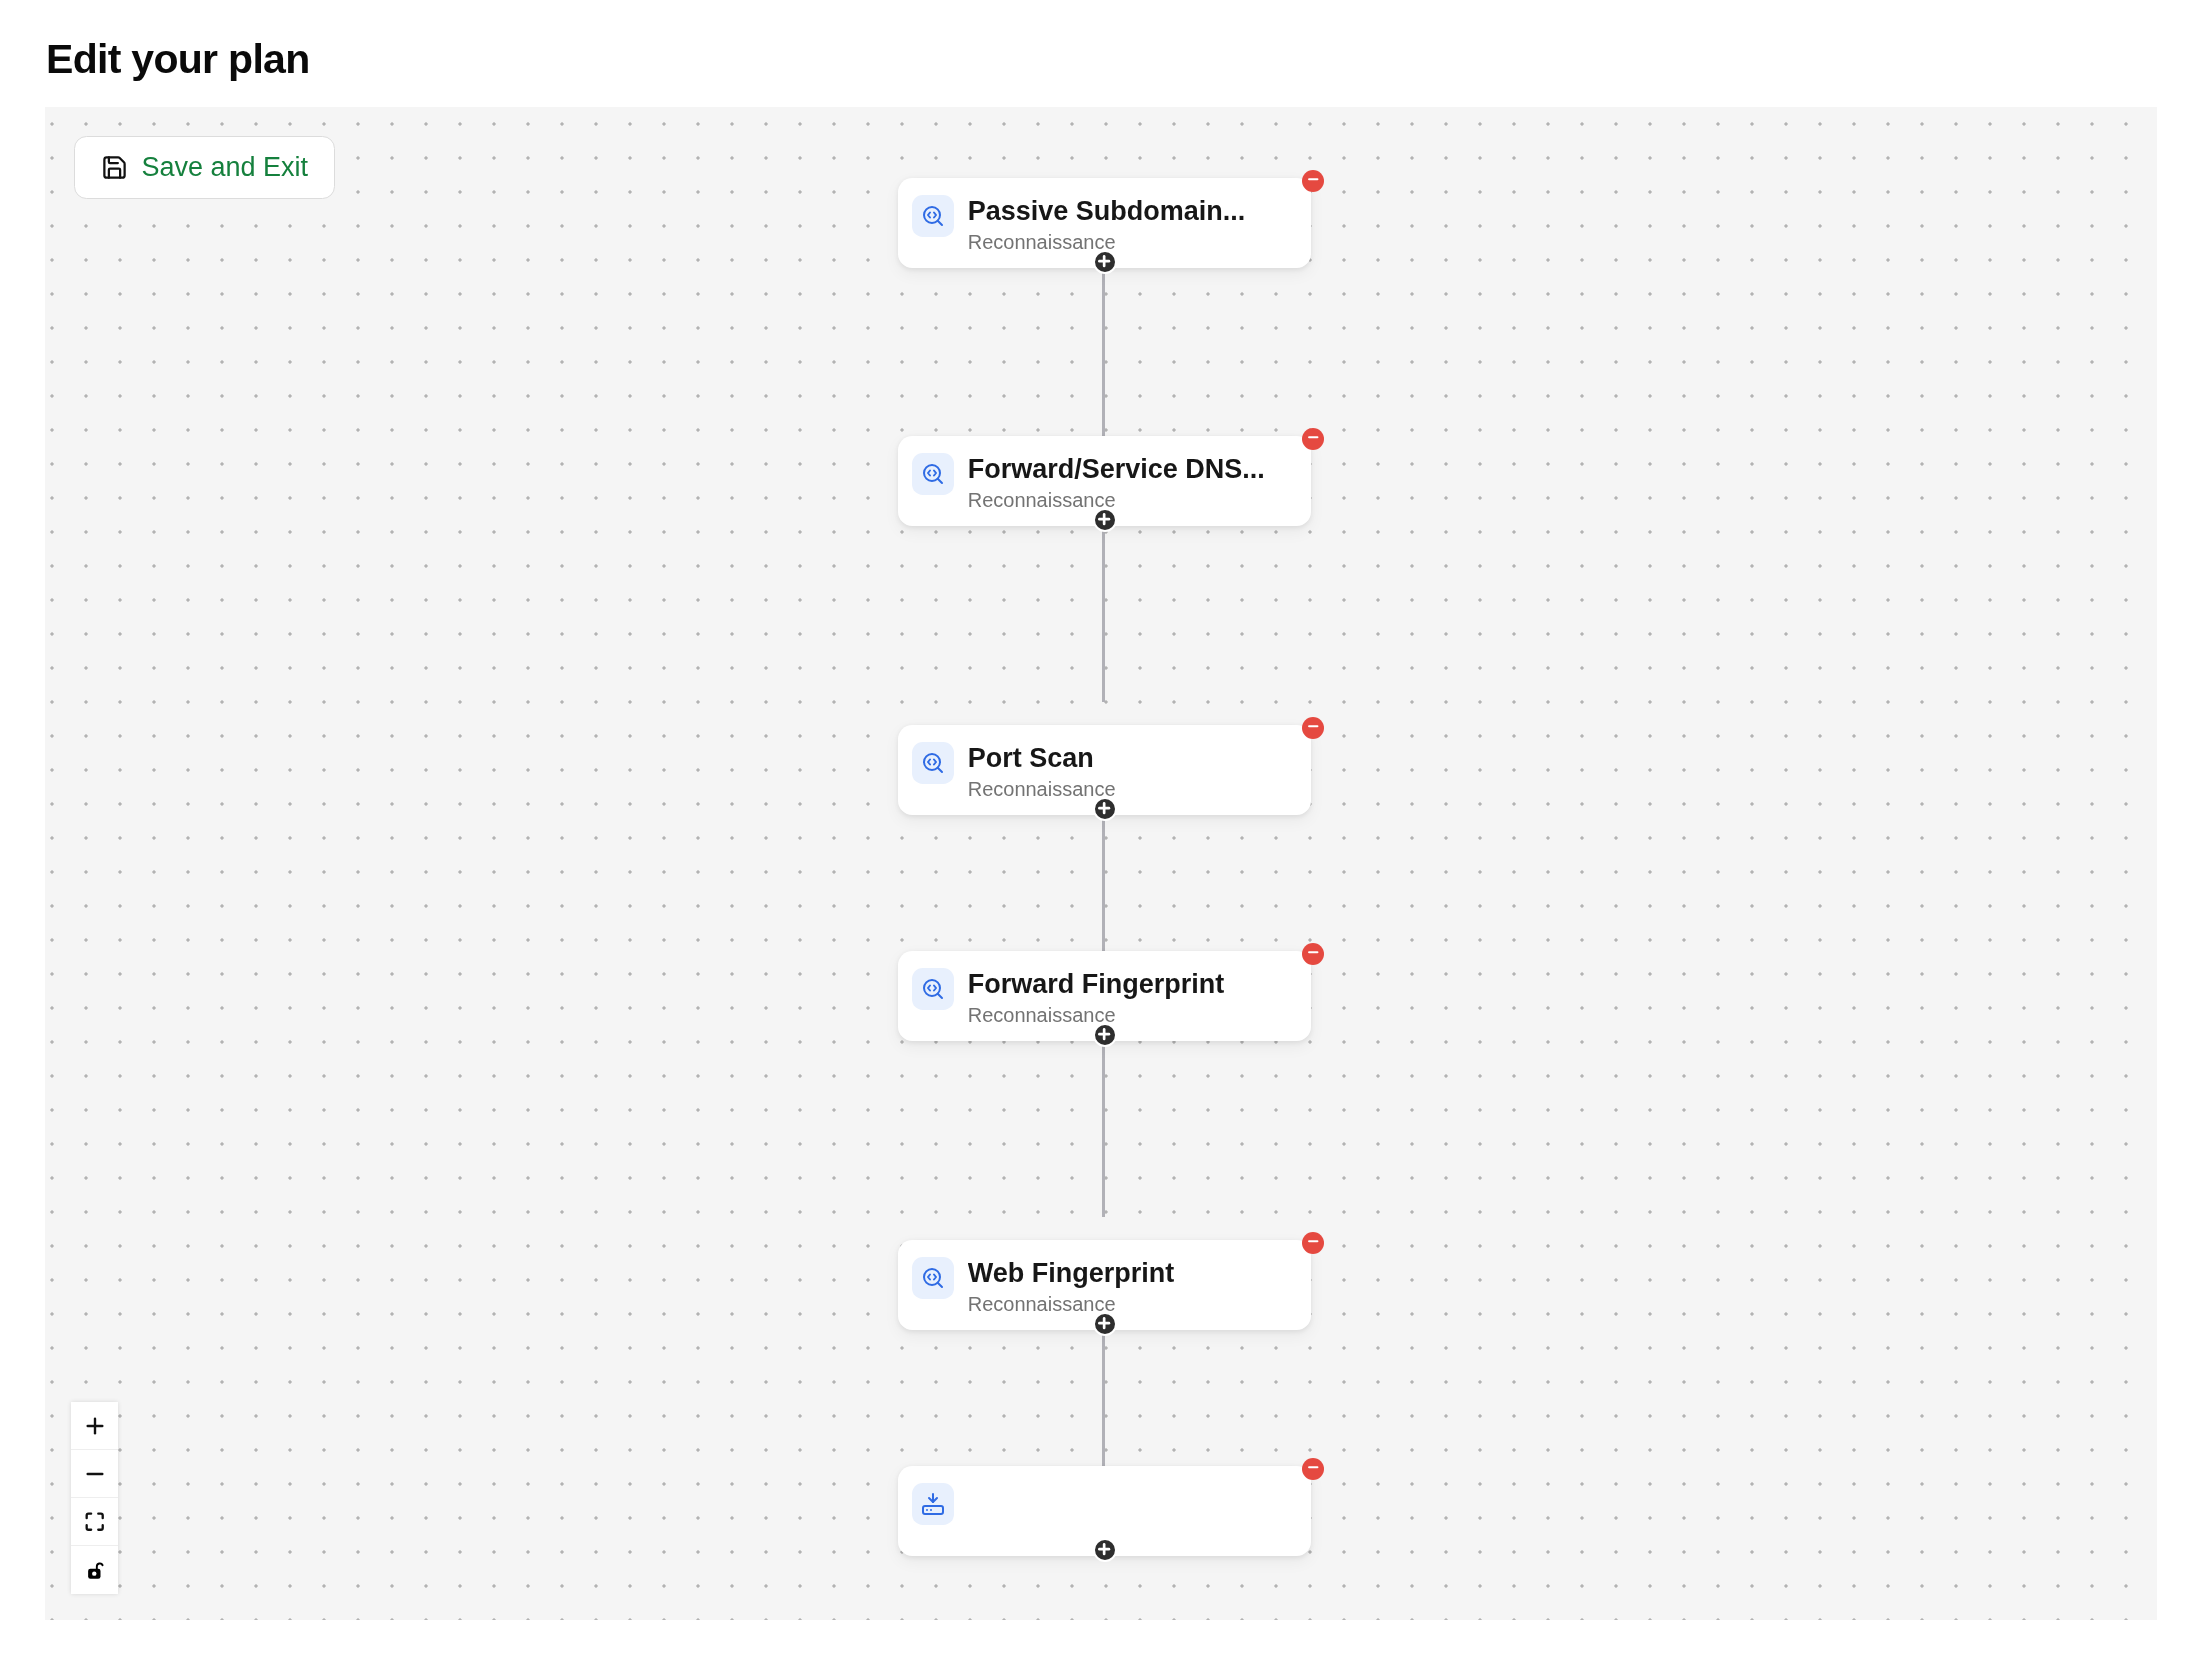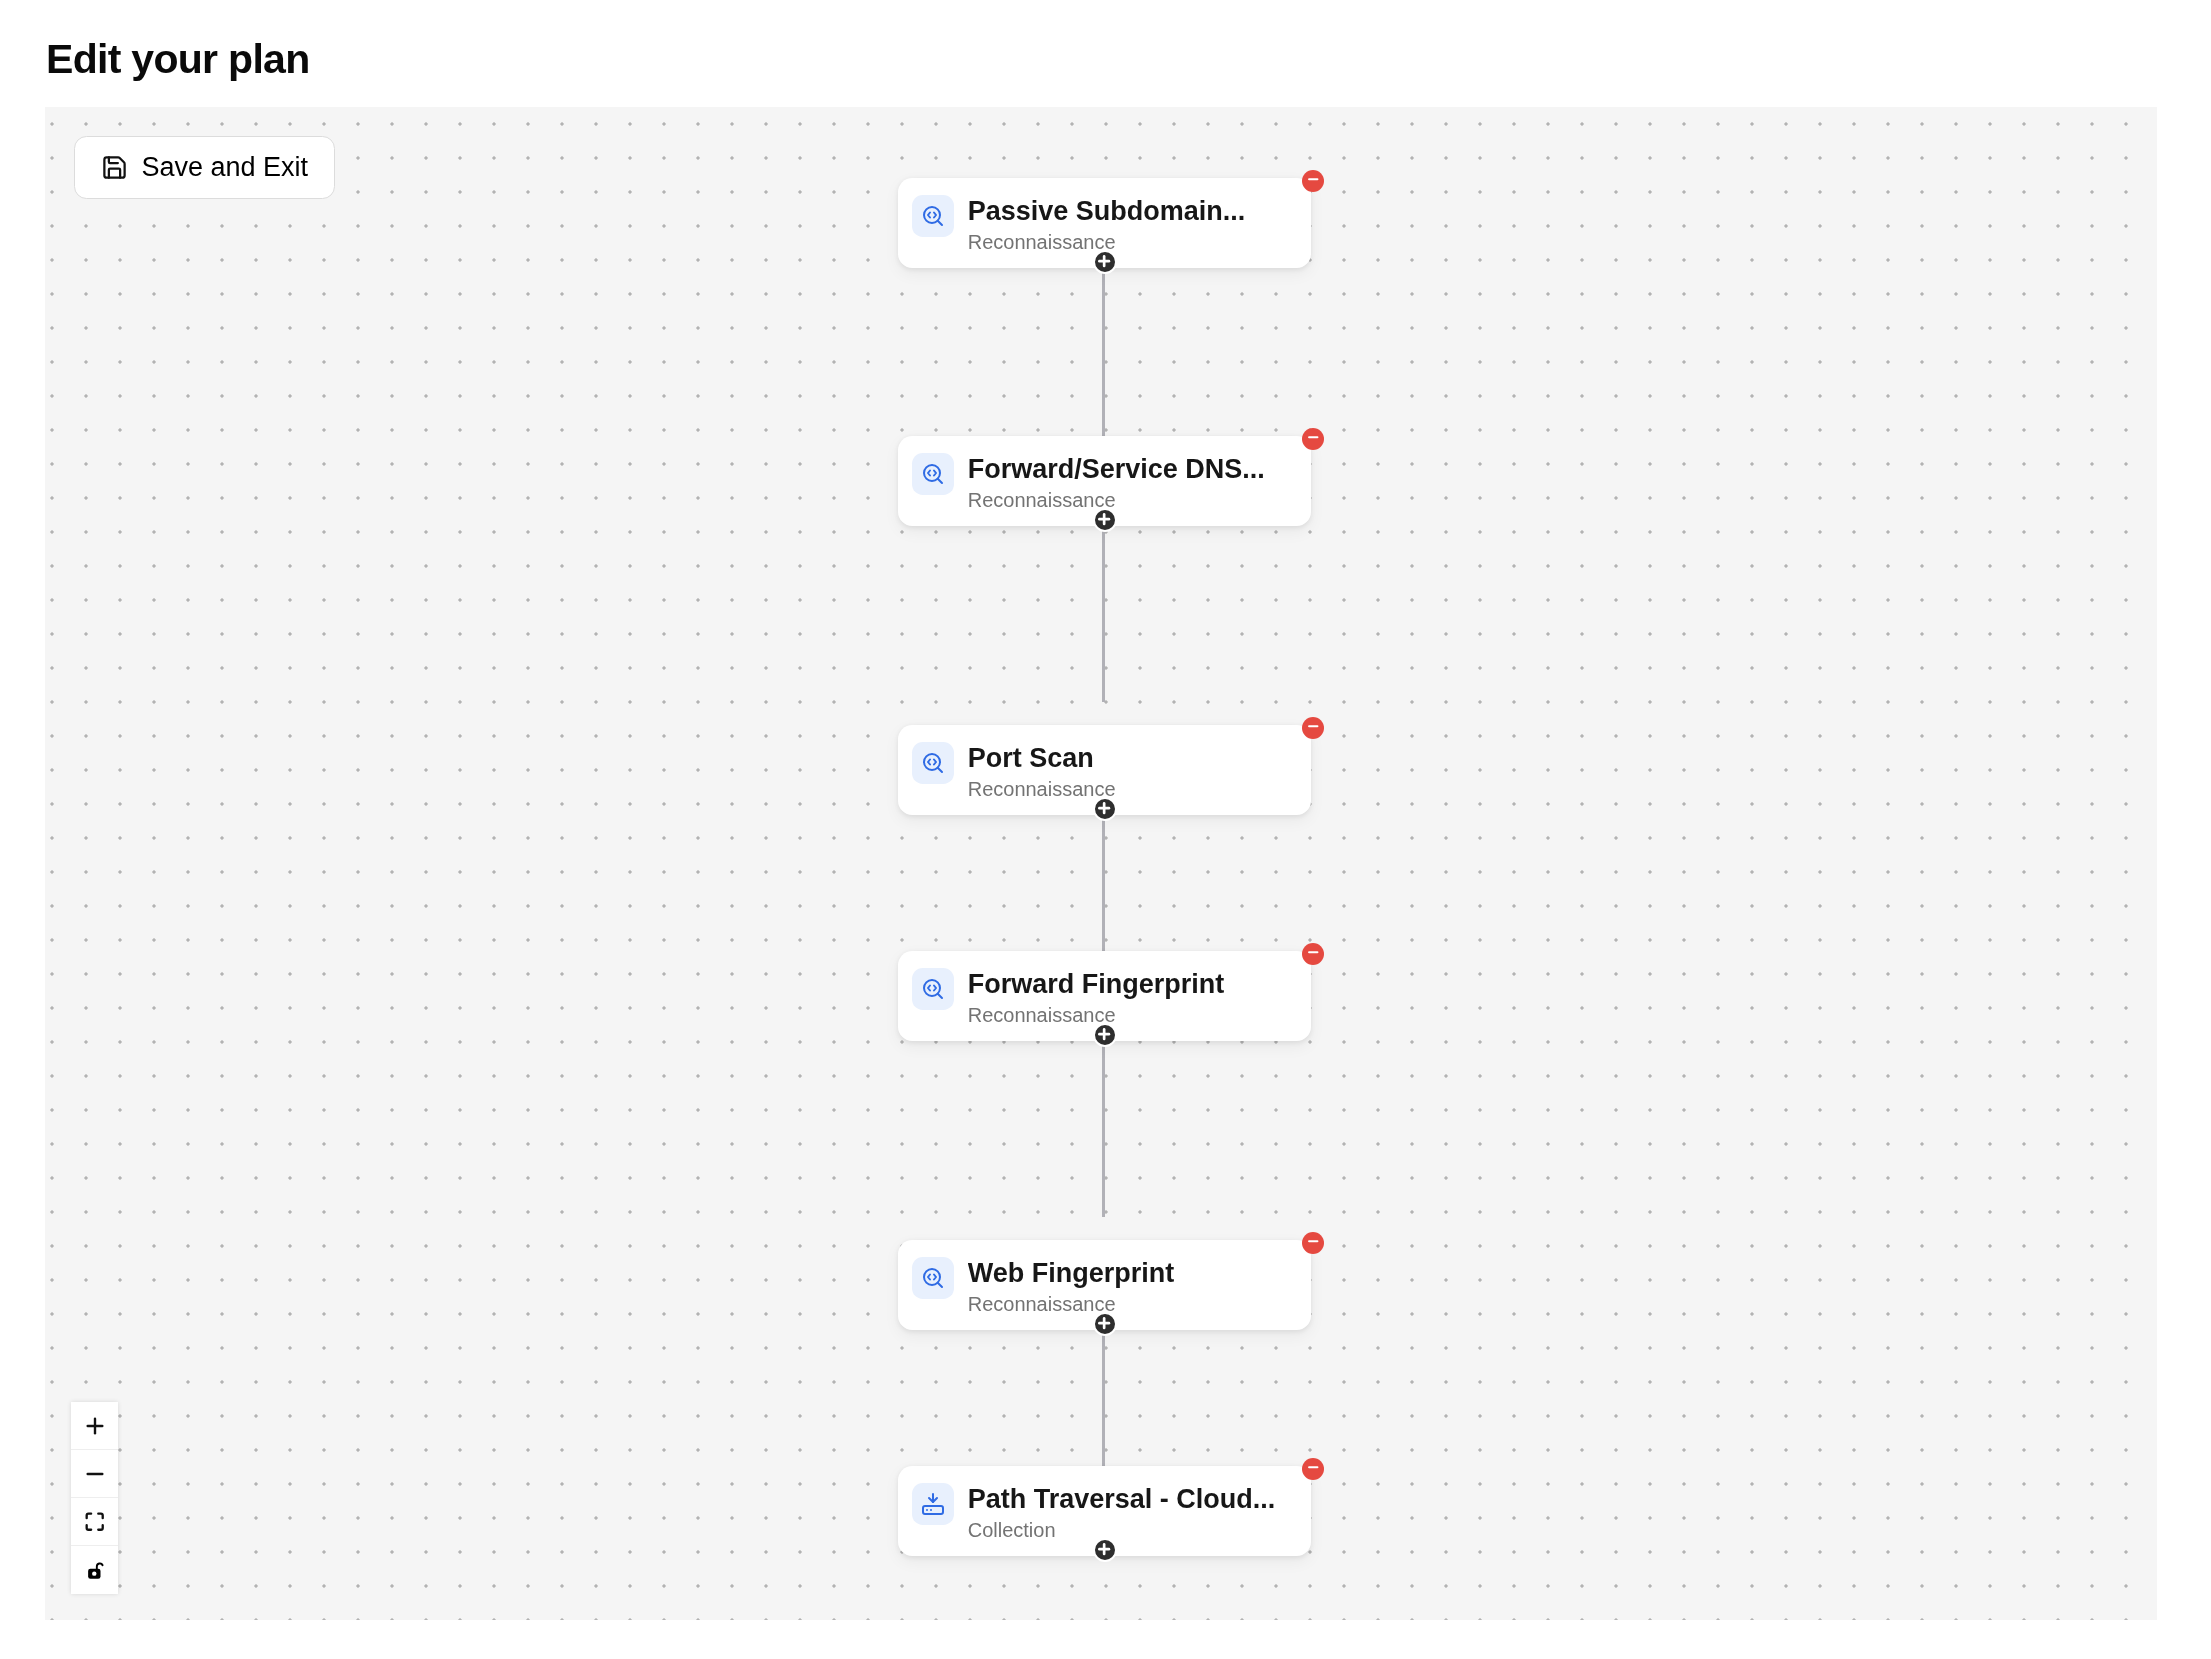--- a/index.html
+++ b/index.html
@@ -17,21 +17,21 @@
     background-image: radial-gradient(circle, var(--dot-color, #b3b3b3) 1.5px, transparent 1.7px);
     background-size: 34px 34px;
     background-position: 24px 0px;
   }
 
   .save-btn {
     position: absolute; left: 29px; top: 28.5px; height: 63px;
     display: flex; align-items: center; gap: 13.4px; padding: 0 26px;
     background: #ffffff; border: 1.8px solid #dcdcdc; border-radius: 12.5px;
     font-family: "Liberation Sans", sans-serif;
-    font-size: 27px; color: #000000; cursor: pointer; z-index: 5;
+    font-size: 27px; color: #15803d; cursor: pointer; z-index: 5;
   }
   .save-btn svg { display: block; }
 
   .edge {
     position: absolute; width: 2.7px; background: var(--edge-gray, #b1b1b7); z-index: 0;
   }
 
   .node {
     position: absolute; left: 853px; width: 413px; height: 90px;
     background: #ffffff; border-radius: 14.3px; z-index: 1;
@@ -258,24 +258,20 @@
   <div class="node" style="top: 1359px;">
     <span class="node-icon">
   <svg width="24" height="24" viewBox="0 0 24 24" fill="none" stroke="#2f6be4" stroke-width="2" stroke-linecap="round" stroke-linejoin="round">
     <path d="M12 2v8"></path>
             <path d="m16 6-4 4-4-4"></path>
             <rect width="20" height="8" x="2" y="14" rx="2"></rect>
             <path d="M6 18h.01"></path>
             <path d="M10 18h.01"></path>
   </svg>
 </span>
-    <div class="node-text">
-      <div class="node-title">Path Traversal - Cloud...</div>
-      <div class="node-category">Collection</div>
-    </div>
     <button class="remove-badge">
       <span>
         <svg width="12.5" height="12.5" viewBox="0 0 24 24" fill="none" stroke="#ffffff" stroke-width="4" stroke-linecap="round">
               <path d="M4 12h16"></path>
             </svg>
       </span>
     </button>
     <button class="add-btn">
       <span>
         <svg width="14.3" height="14.3" viewBox="0 0 24 24" fill="none" stroke="#ffffff" stroke-width="4.5" stroke-linecap="round">

